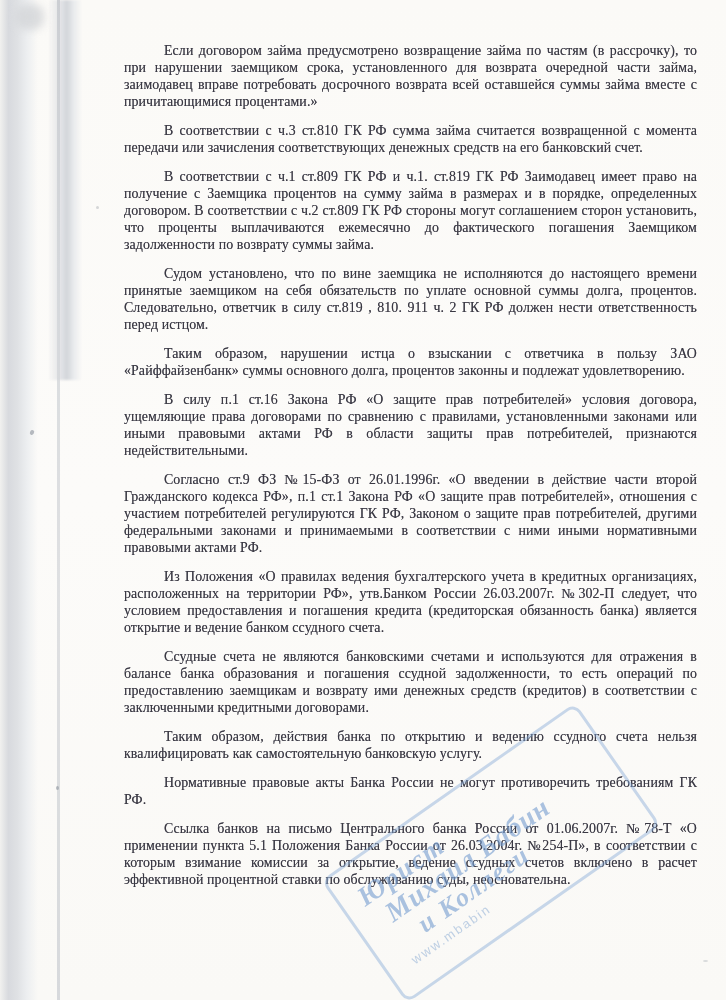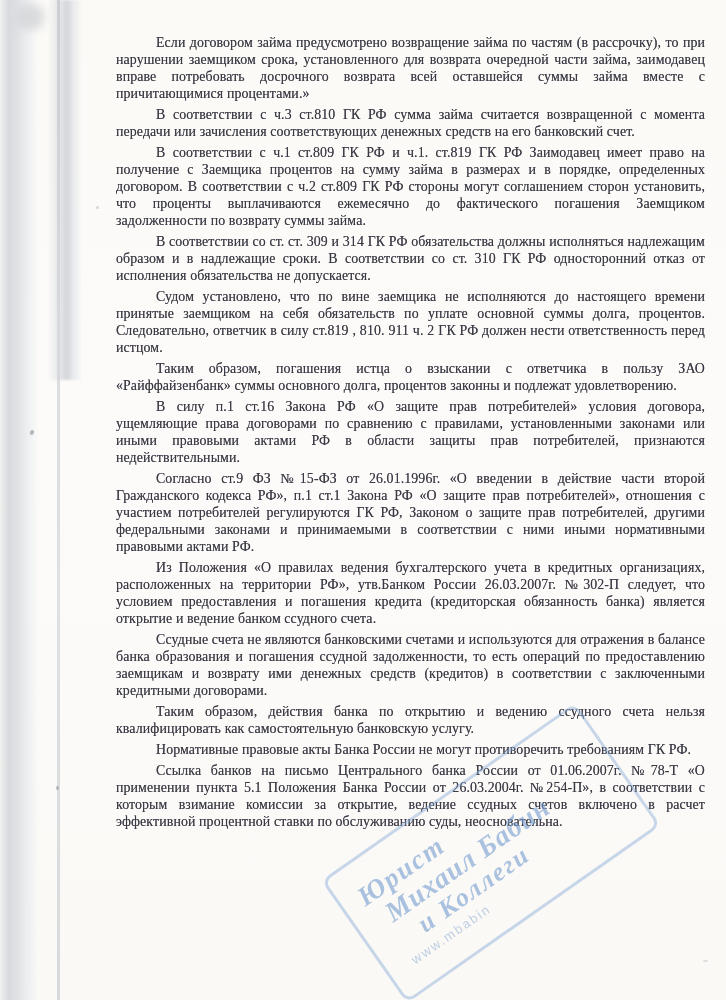--- a/index.html
+++ b/index.html
@@ -34,21 +34,21 @@
   .speck.s3{left:96px;top:206px;width:3px;height:3px;opacity:.4;}
   .speck.s4{left:703px;top:960px;width:5px;height:2px;opacity:.35;}
 
   
   .doc{
     position:absolute;left:112px;top:30px;width:597px;
     font-size:13.9px;line-height:17px;color:#3a3944;
     text-shadow:0 0 .5px rgba(58,57,69,.65);
     letter-spacing:.1px;
   }
-  .doc p{margin:4px;text-indent:40px;text-align:justify;}
+  .doc p{margin:12px;text-indent:40px;text-align:justify;}
 
   
   .stamp{
     position:absolute;left:336px;top:778px;width:310px;height:150px;
     transform:rotate(-35deg);
     border:3px solid rgba(136,170,214,.45);
     border-radius:10px;
     box-sizing:border-box;
     display:flex;flex-direction:column;justify-content:center;
     padding-left:18px;
@@ -71,23 +71,22 @@
   <div class="corner-smudge"></div>
   <div class="speck s1"></div>
   <div class="speck s2"></div>
   <div class="speck s3"></div>
   <div class="speck s4"></div>
 
   <div class="doc">
       <p>Если договором займа предусмотрено возвращение займа по частям (в рассрочку), то при нарушении заемщиком срока, установленного для возврата очередной части займа, заимодавец вправе потребовать досрочного возврата всей оставшейся суммы займа вместе с причитающимися процентами.»</p>
       <p>В соответствии с ч.3 ст.810 ГК РФ сумма займа считается возвращенной с момента передачи или зачисления соответствующих денежных средств на его банковский счет.</p>
       <p>В соответствии с ч.1 ст.809 ГК РФ и ч.1. ст.819 ГК РФ Заимодавец  имеет право на получение с Заемщика процентов на сумму займа в размерах и в порядке, определенных договором. В соответствии с ч.2 ст.809 ГК РФ стороны могут соглашением сторон установить, что проценты выплачиваются ежемесячно до фактического погашения Заемщиком задолженности по возврату суммы займа.</p>
-      <p>В соответствии со ст. ст. 309 и 314 ГК РФ обязательства должны исполняться надлежащим образом и в надлежащие сроки. В соответствии со ст. 310 ГК РФ односторонний отказ от исполнения обязательства не допускается.</p>
       <p>Судом установлено, что по вине заемщика не исполняются до настоящего времени принятые заемщиком на себя обязательств по уплате основной суммы долга, процентов. Следовательно, ответчик в силу ст.819 , 810. 911 ч. 2 ГК РФ должен нести ответственность перед истцом.</p>
-      <p>Таким образом, погашения истца о  взыскании с ответчика  в пользу ЗАО «Райффайзенбанк» суммы основного долга, процентов  законны и подлежат удовлетворению.</p>
+      <p>Таким образом, нарушении истца о  взыскании с ответчика  в пользу ЗАО «Райффайзенбанк» суммы основного долга, процентов  законны и подлежат удовлетворению.</p>
       <p>В силу п.1 ст.16 Закона РФ «О защите прав потребителей» условия договора, ущемляющие права договорами по сравнению с правилами, установленными законами или иными правовыми актами РФ в области защиты прав потребителей, признаются недействительными.</p>
       <p>Согласно ст.9 ФЗ №15-ФЗ от 26.01.1996г. «О введении в действие части второй Гражданского кодекса РФ», п.1 ст.1 Закона РФ «О защите прав потребителей», отношения с участием потребителей регулируются ГК РФ, Законом о защите прав потребителей, другими федеральными законами и принимаемыми в соответствии с ними иными нормативными правовыми актами РФ.</p>
       <p>Из Положения «О правилах ведения бухгалтерского учета в кредитных организациях, расположенных на территории РФ», утв.Банком России 26.03.2007г. №302-П следует, что условием предоставления и погашения кредита (кредиторская обязанность банка) является открытие и ведение банком ссудного счета.</p>
       <p>Ссудные счета не являются банковскими счетами и используются для отражения в балансе банка образования и погашения ссудной задолженности, то есть операций по предоставлению заемщикам и возврату ими денежных средств (кредитов) в соответствии с заключенными кредитными договорами.</p>
       <p>Таким образом, действия банка по открытию и ведению ссудного счета нельзя квалифицировать как самостоятельную банковскую услугу.</p>
       <p>Нормативные правовые акты Банка России не могут противоречить требованиям ГК РФ.</p>
       <p>Ссылка банков на письмо Центрального банка России от 01.06.2007г. №78-Т «О применении пункта 5.1 Положения Банка России от 26.03.2004г. №254-П», в соответствии с которым взимание комиссии за открытие, ведение ссудных счетов включено в расчет эффективной процентной ставки по обслуживанию суды, неосновательна.</p>
     </div>
 
   <div class="stamp">

